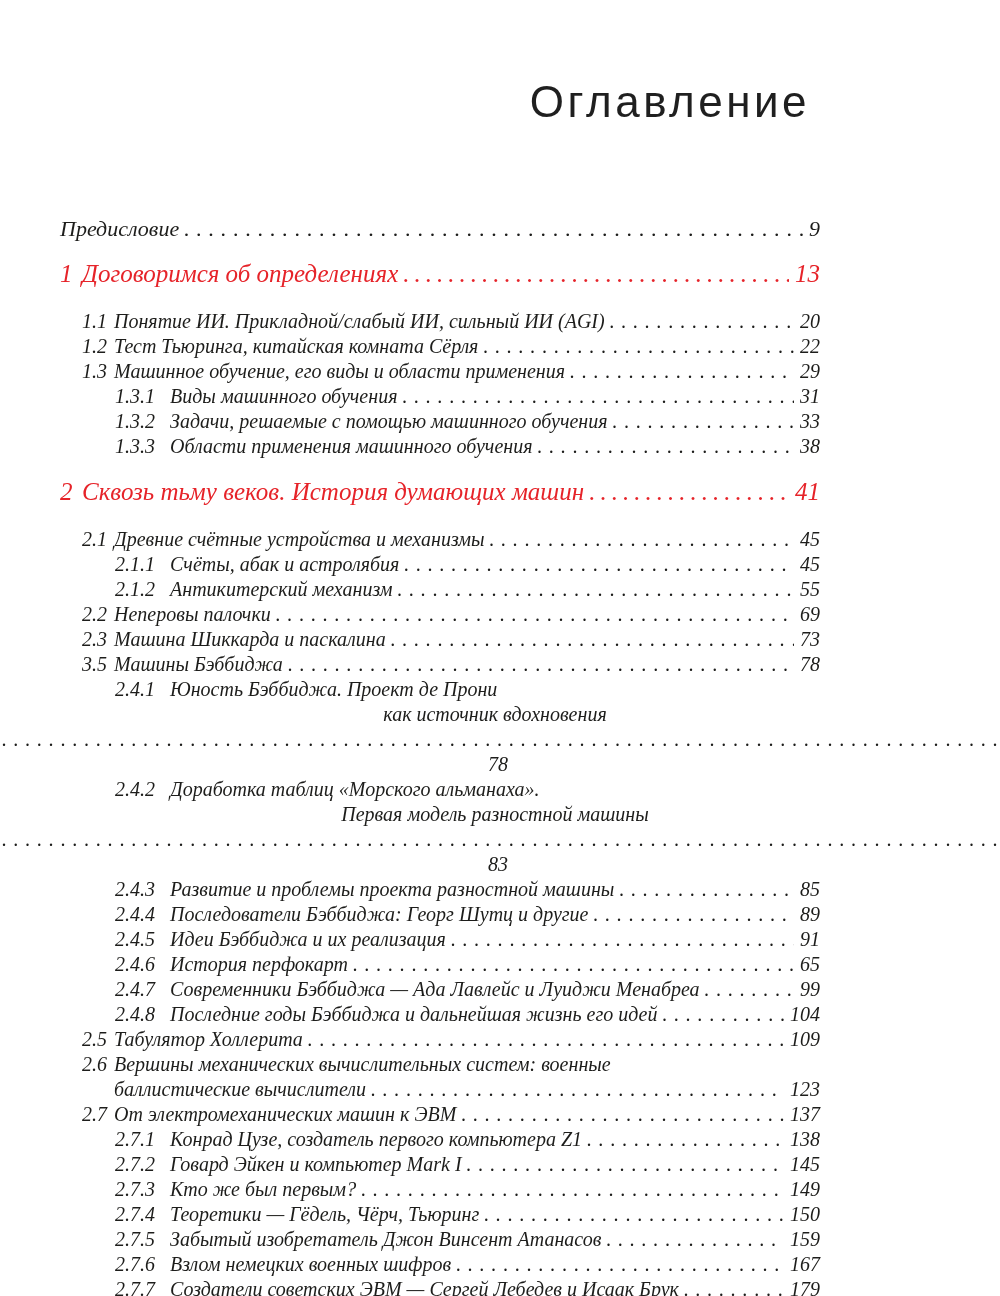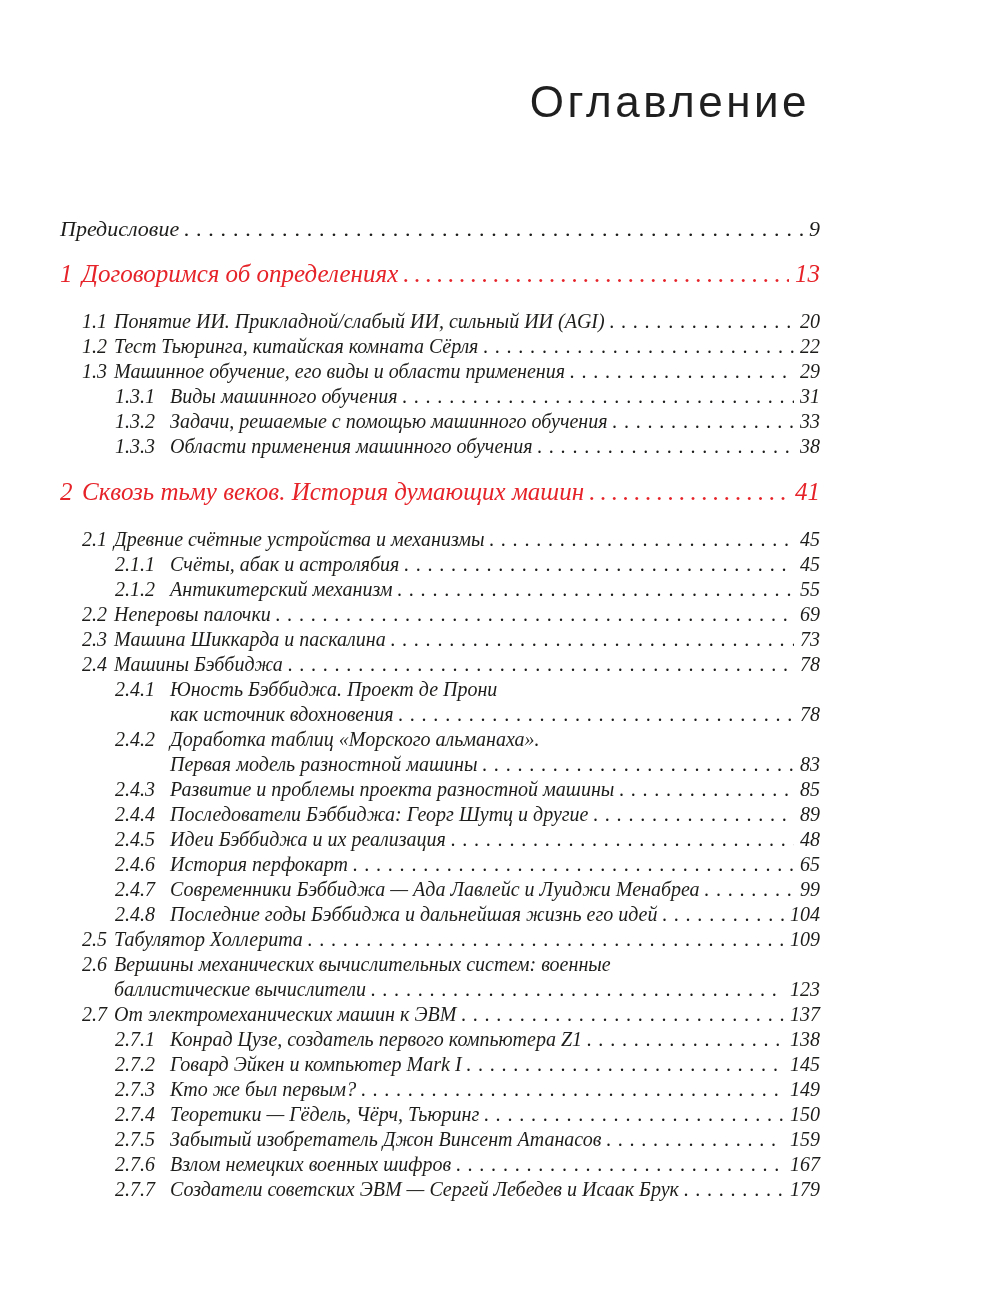--- a/index.html
+++ b/index.html
@@ -62,21 +62,21 @@
   .chapter-row .num{width:22px;}
   .chapter-row .leader::after{letter-spacing:5px;}
 
   .entries{margin-top:20px;}
 
   .entry.l1{padding-left:22px;}
   .entry.l1 .num{width:32px;}
   .entry.l2{padding-left:55px;}
   .entry.l2 .num{width:55px;}
   .entry.cont.l1{padding-left:54px;}
-  .entry.cont.l2{padding-left:110px;}
+  .entry.cont.l2{padding-left:110px;flex-direction:column;}
 </style>
 </head>
 <body>
 
 <div class="page">
   <h1 class="toc-title">Оглавление</h1>
 
   <div class="row preface-row">
     <span class="text">Предисловие</span>
     <span class="leader"></span>
@@ -159,21 +159,21 @@
           <span class="leader"></span>
           <span class="pagenum">69</span>
         </div>
         <div class="row entry l1">
           <span class="num">2.3</span>
           <span class="text">Машина Шиккарда и паскалина</span>
           <span class="leader"></span>
           <span class="pagenum">73</span>
         </div>
         <div class="row entry l1">
-          <span class="num">2.4</span>
+          <span class="num">3.5</span>
           <span class="text">Машины Бэббиджа</span>
           <span class="leader"></span>
           <span class="pagenum">78</span>
         </div>
         <div class="row entry l2">
           <span class="num">2.4.1</span>
           <span class="text">Юность Бэббиджа. Проект де Прони</span>
         </div>
         <div class="row entry cont l2">
           <span class="text">как источник вдохновения</span>
@@ -198,21 +198,21 @@
         <div class="row entry l2">
           <span class="num">2.4.4</span>
           <span class="text">Последователи Бэббиджа: Георг Шутц и другие</span>
           <span class="leader"></span>
           <span class="pagenum">89</span>
         </div>
         <div class="row entry l2">
           <span class="num">2.4.5</span>
           <span class="text">Идеи Бэббиджа и их реализация</span>
           <span class="leader"></span>
-          <span class="pagenum">48</span>
+          <span class="pagenum">91</span>
         </div>
         <div class="row entry l2">
           <span class="num">2.4.6</span>
           <span class="text">История перфокарт</span>
           <span class="leader"></span>
           <span class="pagenum">65</span>
         </div>
         <div class="row entry l2">
           <span class="num">2.4.7</span>
           <span class="text">Современники Бэббиджа — Ада Лавлейс и Луиджи Менабреа</span>

